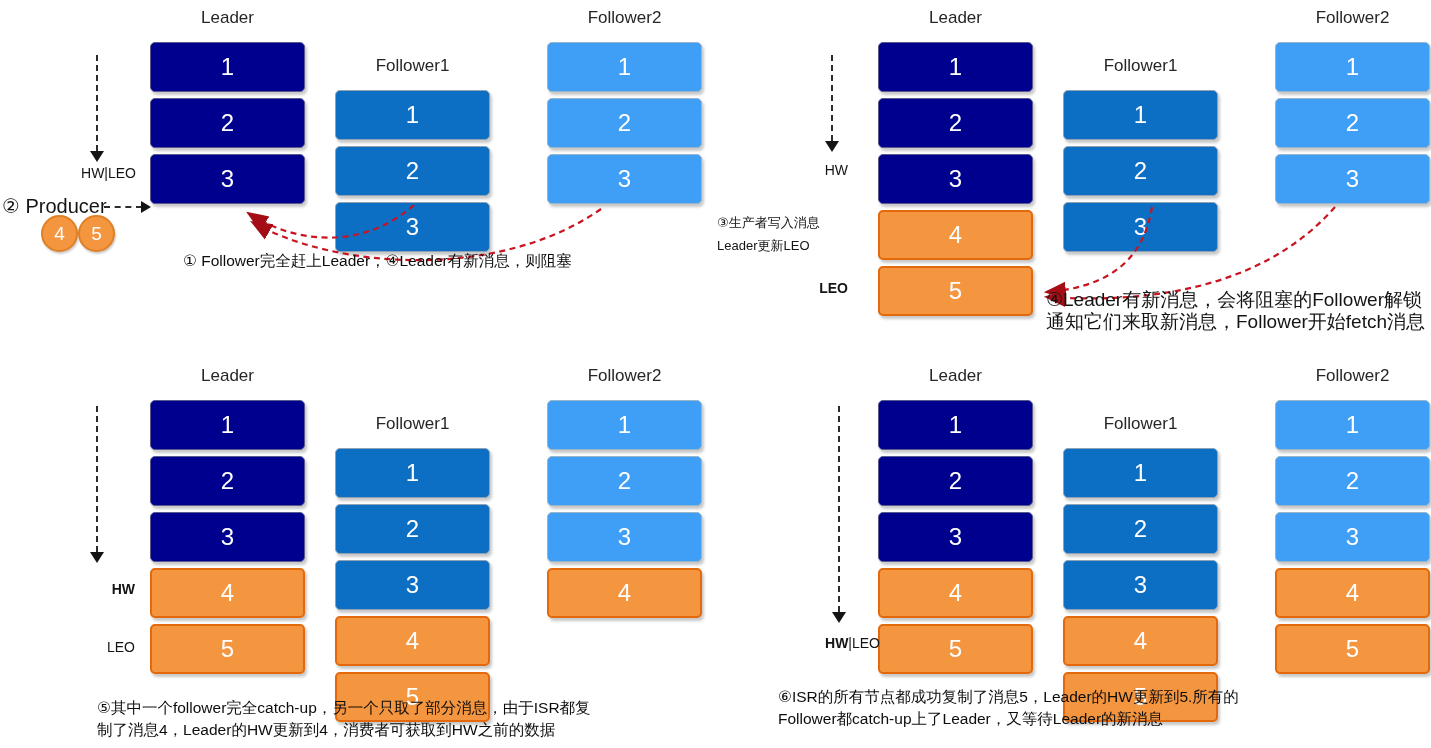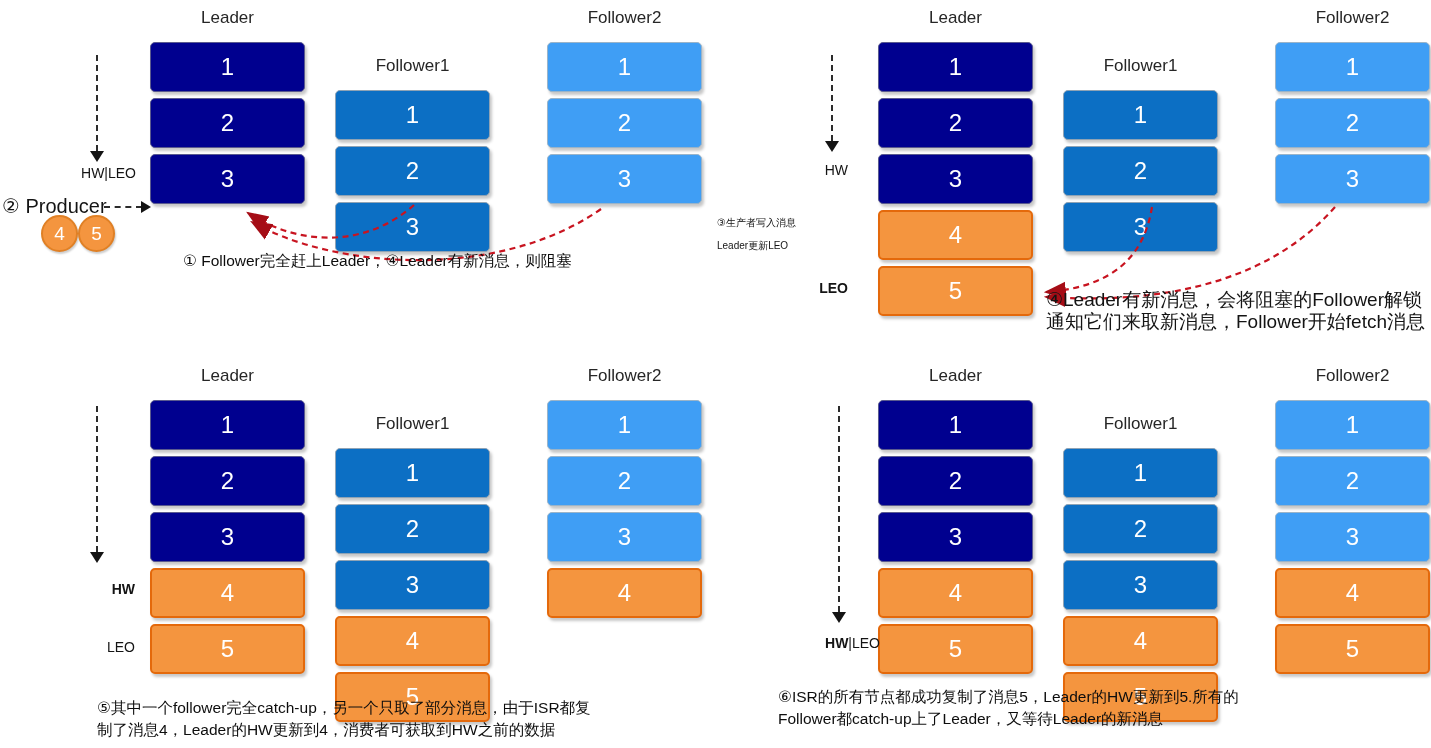--- a/index.html
+++ b/index.html
@@ -62,21 +62,21 @@
   .pcircle {
     position:absolute; width:37px; height:37px; border-radius:50%;
     background:var(--c-new); border:2px solid #e08025; color:#fff;
     font-size:19px; display:flex; align-items:center; justify-content:center;
     box-shadow:1px 2px 2px rgba(0,0,0,0.2);
   }
   #p1 .pc-4 { left:41px; top:215px; }
   #p1 .pc-5 { left:78px; top:215px; }
 
   #p2 .hw-label  { left:40px; top:162px; width:92px; }
-  #p2 .note3 { position:absolute; left:1px; top:211px; font-size:10px; line-height:23px; white-space:pre-line; }
+  #p2 .note3 { position:absolute; left:1px; top:211px; font-size:13px; line-height:23px; white-space:pre-line; }
   #p2 .leo-label { left:40px; top:280px; width:92px; font-weight:bold; }
   #p2 .note4 { position:absolute; left:330px; top:289px; width:384px; font-size:19px; line-height:22px; white-space:pre-line; }
 
   #p3 .hw-label  { left:40px; top:241px; width:95px; font-weight:bold; }
   #p3 .leo-label { left:40px; top:299px; width:95px; }
   #p4 .hwleo-label { left:18px; top:295px; width:146px; }
 
   .caption { position:absolute; font-size:15.5px; line-height:22px; color:#0d0d0d; white-space:pre-line; }
   #p1 .caption { left:183px; top:250px; }
   #p3 .caption { left:97px;  top:357px; }

